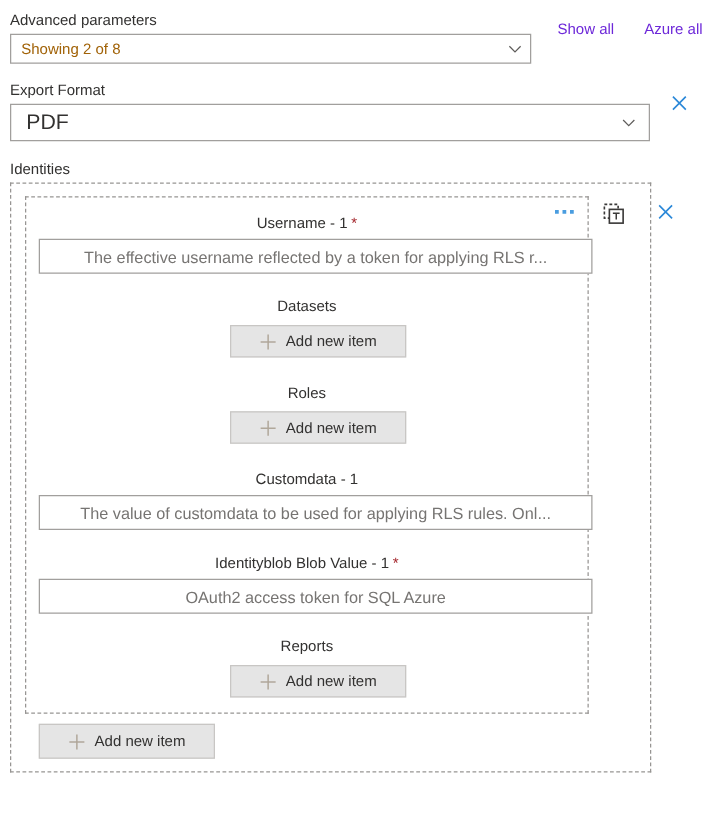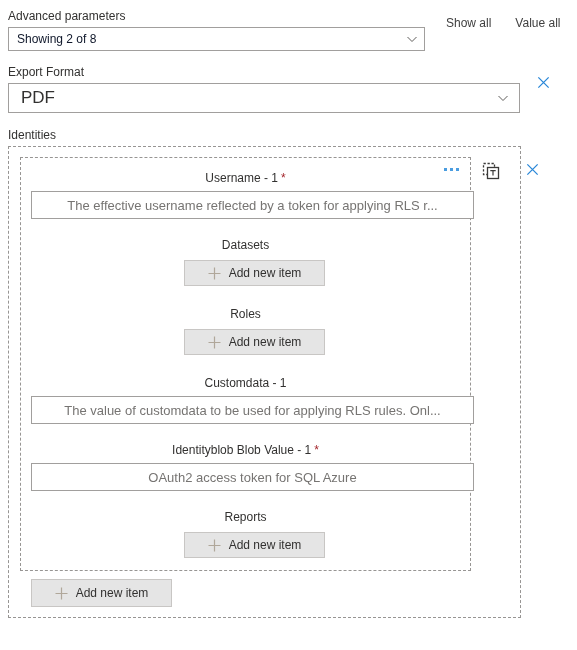--- a/index.html
+++ b/index.html
@@ -45,21 +45,21 @@
   .combo {
     box-sizing: border-box;
     width: 417px;
     height: 24px;
     border: 1px solid #a19f9d;
     background: #ffffff;
     display: flex;
     align-items: center;
     padding: 0 6px 0 8px;
     font-size: 12px;
-    color: #0f172a;
+    color: #a16207;
     margin-top: 3px;
   }
   .combo .combo-text {
     flex: 1;
     white-space: nowrap;
     overflow: hidden;
     text-overflow: ellipsis;
   }
   .chev {
     width: 12px;
@@ -69,21 +69,21 @@
   }
   .chev svg { display:block; }
 
   .link-group {
     display: flex;
     align-items: center;
     margin-top: 3px;
     height: 24px;
   }
   .tlink {
-    color: #404040;
+    color: #6d28d9;
     font-size: 12px;
     cursor: pointer;
     text-decoration: none;
     white-space: nowrap;
   }
   .tlink + .tlink { margin-left: 24px; }
   #link-show-all { margin-left: 21px; }
 
   
   .row-export {
@@ -275,21 +275,21 @@
         <span class="combo-text">Showing 2 of 8</span>
         <span class="chev">
           <svg viewBox="0 0 12 12" width="12" height="12">
               <path d="M1.5 4 L6 8.5 L10.5 4" fill="none" stroke="#605e5c" stroke-width="1"></path>
             </svg>
         </span>
       </div>
     </div>
     <div class="link-group">
       <span class="tlink" id="link-show-all">Show all</span>
-      <span class="tlink">Value all</span>
+      <span class="tlink">Azure all</span>
     </div>
   </div>
 
   <div class="row-export">
     <div class="export-col">
       <span class="field-label">Export Format</span>
       <div class="combo-lg">
         <span class="combo-text">PDF</span>
         <span class="chev">
           <svg viewBox="0 0 12 12" width="12" height="12">

